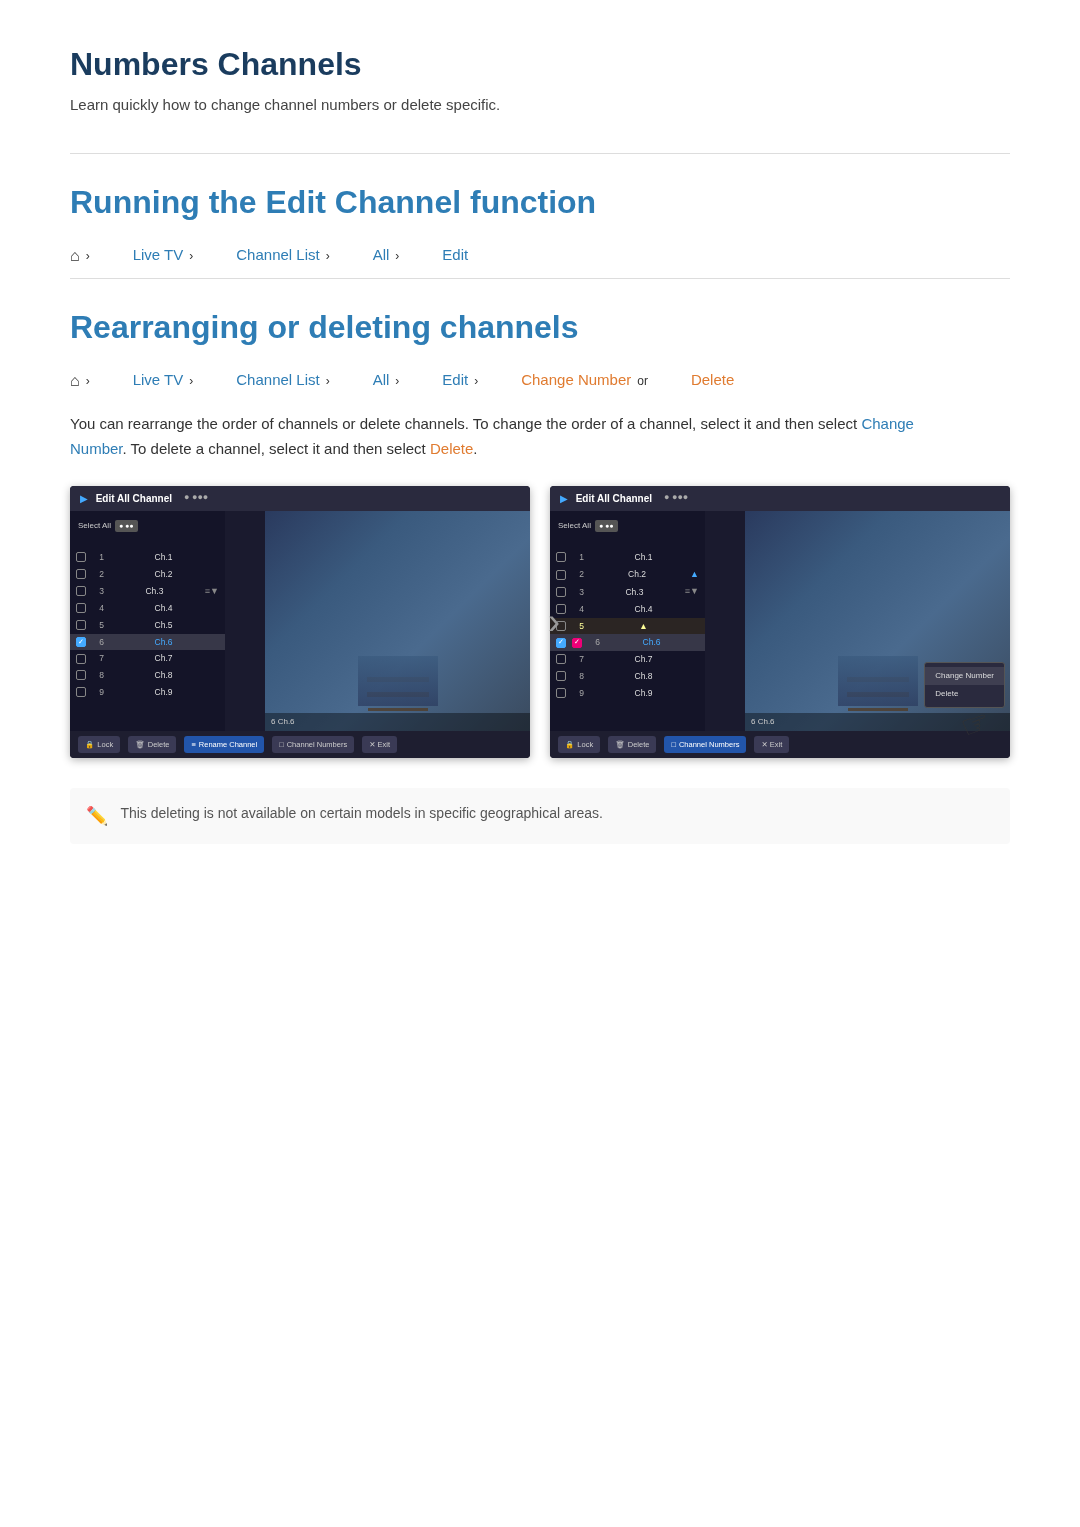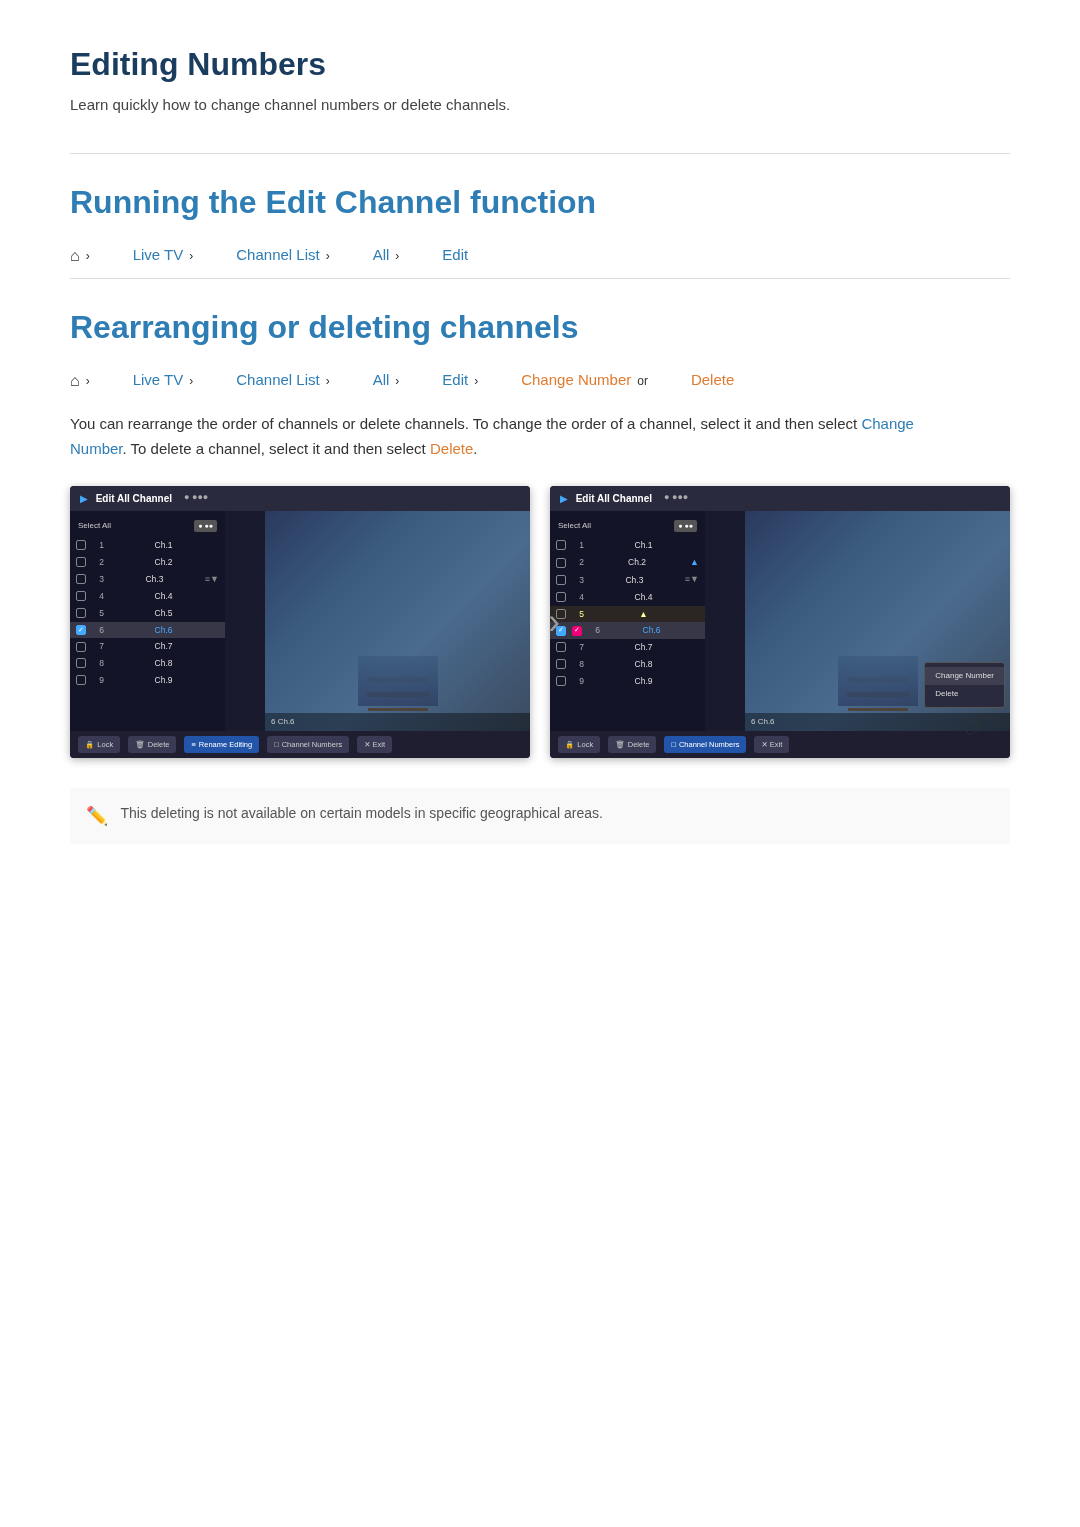--- a/index.html
+++ b/index.html
@@ -151,22 +151,21 @@
       width: 155px;
       flex-shrink: 0;
       padding: 6px 0;
     }
 
     .tv-select-all {
       padding: 3px 8px;
       display: flex;
       align-items: center;
       gap: 4px;
-      margin-bottom: 2px;
-      justify-content: space-between;
+      margin-bottom: 14px;
     }
 
     .tv-select-all-text {
       color: #ccc;
       font-size: 8px;
     }
 
     .tv-select-all-badge {
       background: #555;
       color: #fff;
@@ -331,22 +330,22 @@
       cursor: pointer;
     }
 
     .dropdown-item:hover, .dropdown-item.active {
       background: rgba(255,255,255,0.1);
     }
   </style>
 </head>
 <body>
 
-<h1 class="page-title">Editing Numbers</h1>
-<p class="page-subtitle">Learn quickly how to change channel numbers or delete channels.</p>
+<h1 class="page-title">Numbers Channels</h1>
+<p class="page-subtitle">Learn quickly how to change channel numbers or delete specific.</p>
 
 <hr class="section-divider">
 
 <h2 class="section-title">Running the Edit Channel function</h2>
 
 <div class="breadcrumb">
   <span class="breadcrumb-home">⌂</span>
   <span class="breadcrumb-arrow">›</span>
   <a class="breadcrumb-link">Live TV</a>
   <span class="breadcrumb-arrow">›</span>
@@ -460,21 +459,21 @@
         <div class="tv-footer-btn">
           <span>🔒</span>
           <span>Lock</span>
         </div>
         <div class="tv-footer-btn">
           <span>🗑</span>
           <span>Delete</span>
         </div>
         <div class="tv-footer-btn active">
           <span>≡</span>
-          <span>Rename Editing</span>
+          <span>Rename Channel</span>
         </div>
         <div class="tv-footer-btn">
           <span>□</span>
           <span>Channel Numbers</span>
         </div>
         <div class="tv-footer-btn">
           <span>✕ Exit</span>
         </div>
       </div>
     </div>

